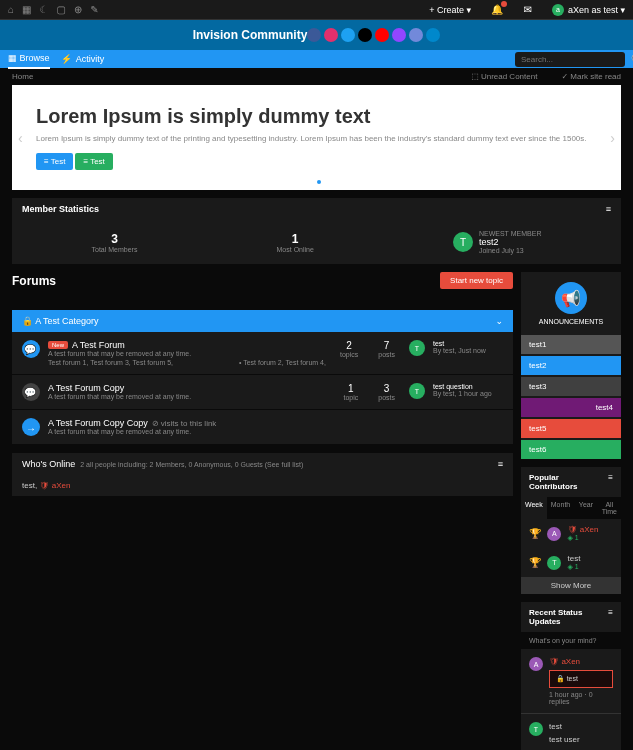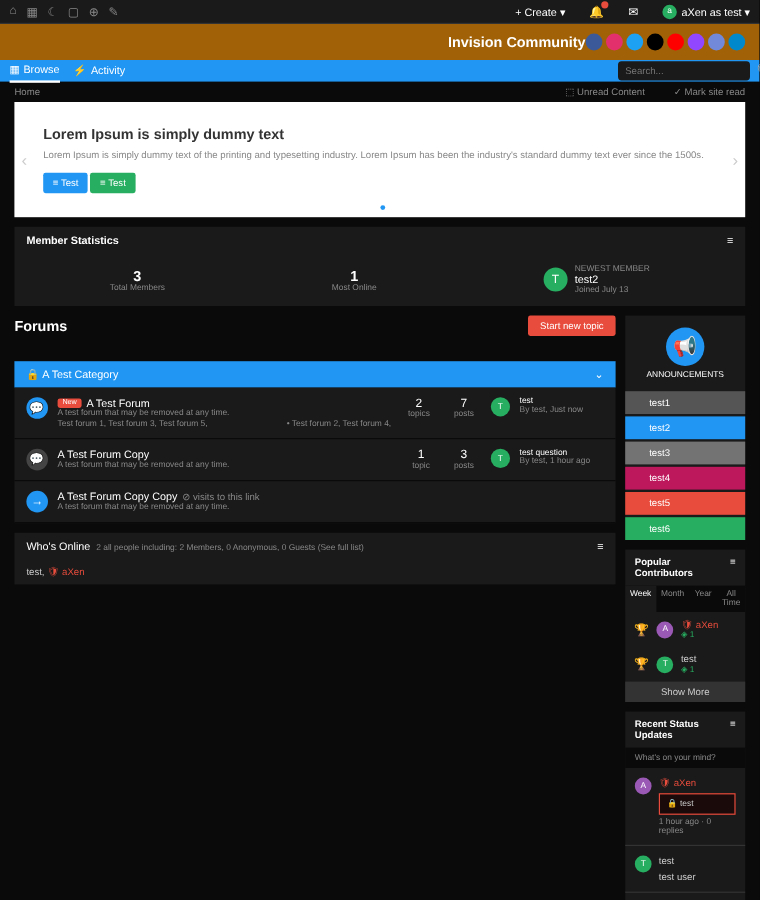--- a/index.html
+++ b/index.html
@@ -7,35 +7,35 @@
 .container{width:633px;margin:0 auto}
 .topbar{background:#1a1a1a;height:20px;display:flex;align-items:center;padding:0 8px;justify-content:space-between;border-bottom:1px solid #333}
 .topbar-left{display:flex;gap:8px}
 .topbar-right{display:flex;gap:20px;align-items:center}
 .ticon{color:#888;font-size:10px;cursor:pointer}
 .create-btn{color:#fff;font-size:9px}
 .bell{position:relative;color:#fff;font-size:10px}
 .bell-badge{position:absolute;top:-3px;right:-3px;background:#e74c3c;width:6px;height:6px;border-radius:50%}
 .user-badge{display:flex;align-items:center;gap:4px;font-size:9px;color:#fff}
 .avatar-sm{width:12px;height:12px;border-radius:50%;background:#27ae60;display:flex;align-items:center;justify-content:center;font-size:7px;color:#fff}
-.header{background:#a16207;padding:8px 12px;display:flex;justify-content:flex-end;align-items:center}
+.header{background:#0369a1;padding:8px 12px;display:flex;justify-content:center;align-items:center}
 .brand{color:#fff;font-size:12px;font-weight:bold}
 .socials{display:flex;gap:3px}
 .social{width:14px;height:14px;border-radius:50%;display:flex;align-items:center;justify-content:center;font-size:8px;color:#fff}
 .navtabs{background:#2196f3;display:flex;align-items:center;padding:0 8px;height:18px;justify-content:space-between}
 .tabs{display:flex;gap:12px}
 .tab{color:#fff;font-size:9px;display:flex;align-items:center;gap:3px;cursor:pointer;padding:4px 0}
 .tab.active{border-bottom:2px solid #fff}
 .search-box{background:#1a1a1a;border-radius:3px;display:flex;align-items:center;padding:2px 6px;width:110px}
 .search-box input{background:none;border:none;color:#ccc;font-size:8px;flex:1;outline:none}
 .breadcrumb{padding:4px 12px;display:flex;justify-content:space-between;font-size:8px;color:#888}
 .bc-right{display:flex;gap:24px}
 .content{padding:0 12px}
 .hero{background:#fff;padding:20px 24px;color:#333;position:relative;margin-bottom:8px}
-.hero h1{font-size:12px;margin-bottom:6px}
+.hero h1{font-size:20px;margin-bottom:6px}
 .hero p{font-size:8px;color:#888;margin-bottom:10px}
 .hero-btns{display:flex;gap:2px}
 .btn-blue{background:#2196f3;color:#fff;padding:4px 8px;font-size:8px;border-radius:2px;cursor:pointer}
 .btn-green{background:#27ae60;color:#fff;padding:4px 8px;font-size:8px;border-radius:2px;cursor:pointer}
 .hero-nav{position:absolute;top:50%;transform:translateY(-50%);color:#ccc;font-size:14px;cursor:pointer}
 .hero-nav.left{left:6px}
 .hero-nav.right{right:6px}
 .hero-dot{position:absolute;bottom:6px;left:50%;width:4px;height:4px;background:#2196f3;border-radius:50%}
 .section{background:#1a1a1a;margin-bottom:8px}
 .sec-header{display:flex;justify-content:space-between;padding:6px 10px;font-size:9px;font-weight:bold;color:#fff}
@@ -66,21 +66,21 @@
 .forum-last-title{color:#fff}
 .online-header{padding:6px 10px;font-size:9px;color:#fff;display:flex;justify-content:space-between}
 .online-sub{font-size:7px;color:#888;font-weight:normal}
 .online-body{padding:6px 10px;font-size:8px}
 .red{color:#e74c3c}
 .sidebar-block{background:#1a1a1a;margin-bottom:8px}
 .sb-head{padding:6px 8px;font-size:8px;font-weight:bold;color:#fff;display:flex;justify-content:space-between}
 .announce-icon{text-align:center;padding:10px}
 .announce-circle{width:32px;height:32px;border-radius:50%;background:#2196f3;display:inline-flex;align-items:center;justify-content:center;font-size:16px;color:#fff}
 .announce-label{font-size:7px;color:#fff;margin-top:4px}
-.ann-item{padding:5px 20px;font-size:8px;color:#fff;margin-bottom:2px;cursor:pointer}
+.ann-item{padding:5px 8px;font-size:8px;color:#fff;margin-bottom:2px;cursor:pointer}
 .contrib-tabs{display:flex;background:#0a0a0a;font-size:7px}
 .ctab{flex:1;padding:4px;text-align:center;color:#888;cursor:pointer}
 .ctab.active{color:#fff;background:#1a1a1a}
 .contrib-item{display:flex;align-items:center;gap:6px;padding:6px 8px;font-size:8px}
 .trophy{color:#888;font-size:10px}
 .show-more{background:#333;text-align:center;padding:4px;font-size:8px;color:#ccc;cursor:pointer}
 .status-input{background:#0a0a0a;padding:5px 8px;font-size:7px;color:#888}
 .status-item{padding:8px;border-bottom:1px solid #333}
 .status-user{display:flex;gap:6px;align-items:start}
 .status-content{flex:1}
@@ -248,22 +248,22 @@
 
       <div class="main-right">
         <div class="sidebar-block">
           <div class="announce-icon">
             <div class="announce-circle">📢</div>
             <div class="announce-label">ANNOUNCEMENTS</div>
           </div>
           <div id="ann-list">
               <div class="ann-item" style="background: rgb(85, 85, 85);">test1</div>
               <div class="ann-item" style="background: rgb(33, 150, 243);">test2</div>
-              <div class="ann-item" style="background: #737373;">test3</div>
-              <div class="ann-item" style="background: #be185d;">test4</div>
+              <div class="ann-item" style="background: #404040;">test3</div>
+              <div class="ann-item" style="background: #701a75; text-align: right;">test4</div>
               <div class="ann-item" style="background: rgb(231, 76, 60);">test5</div>
               <div class="ann-item" style="background: rgb(39, 174, 96);">test6</div>
             </div>
         </div>
 
         <div class="sidebar-block">
           <div class="sb-head">
             <span>Popular Contributors</span>
             <span>≡</span>
           </div>

